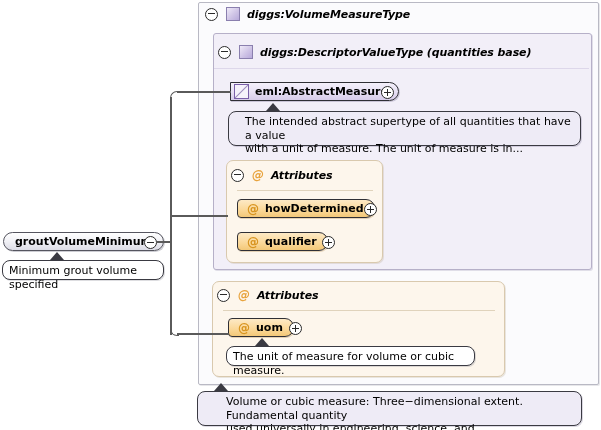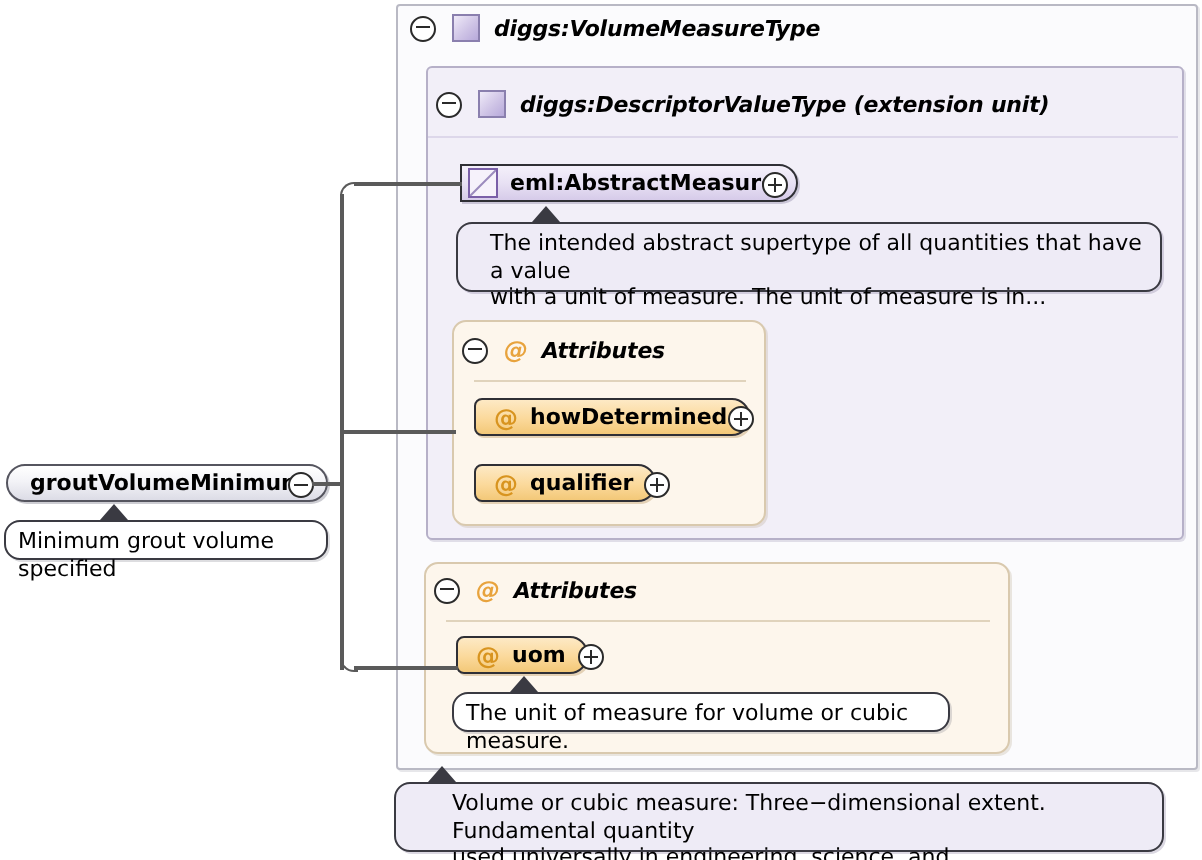--- a/index.html
+++ b/index.html
@@ -236,21 +236,21 @@
     <span class="toggle"></span>
     <span class="sq-icon"></span>
     <span class="lbl">diggs:VolumeMeasureType</span>
   </div>
 
   <div class="inner-box" style="left:213px; top:33px; width:377px; height:235px;"></div>
 
   <div class="hdr" style="left:218px; top:44px; height:16px;">
     <span class="toggle"></span>
     <span class="sq-icon"></span>
-    <span class="lbl">diggs:DescriptorValueType (extension unit)</span>
+    <span class="lbl">diggs:DescriptorValueType (quantities base)</span>
   </div>
 
   <div class="divider-purple" style="left:214px; top:68px; width:375px;"></div>
 
   <div class="pill pill-abstract" style="left:230px; top:82px;">
     <span class="abs-icon"></span>
     <span class="ptxt">eml:AbstractMeasure</span>
   </div>
   <span class="toggle plus side-toggle" style="left:381px; top:86px;"></span>
 

